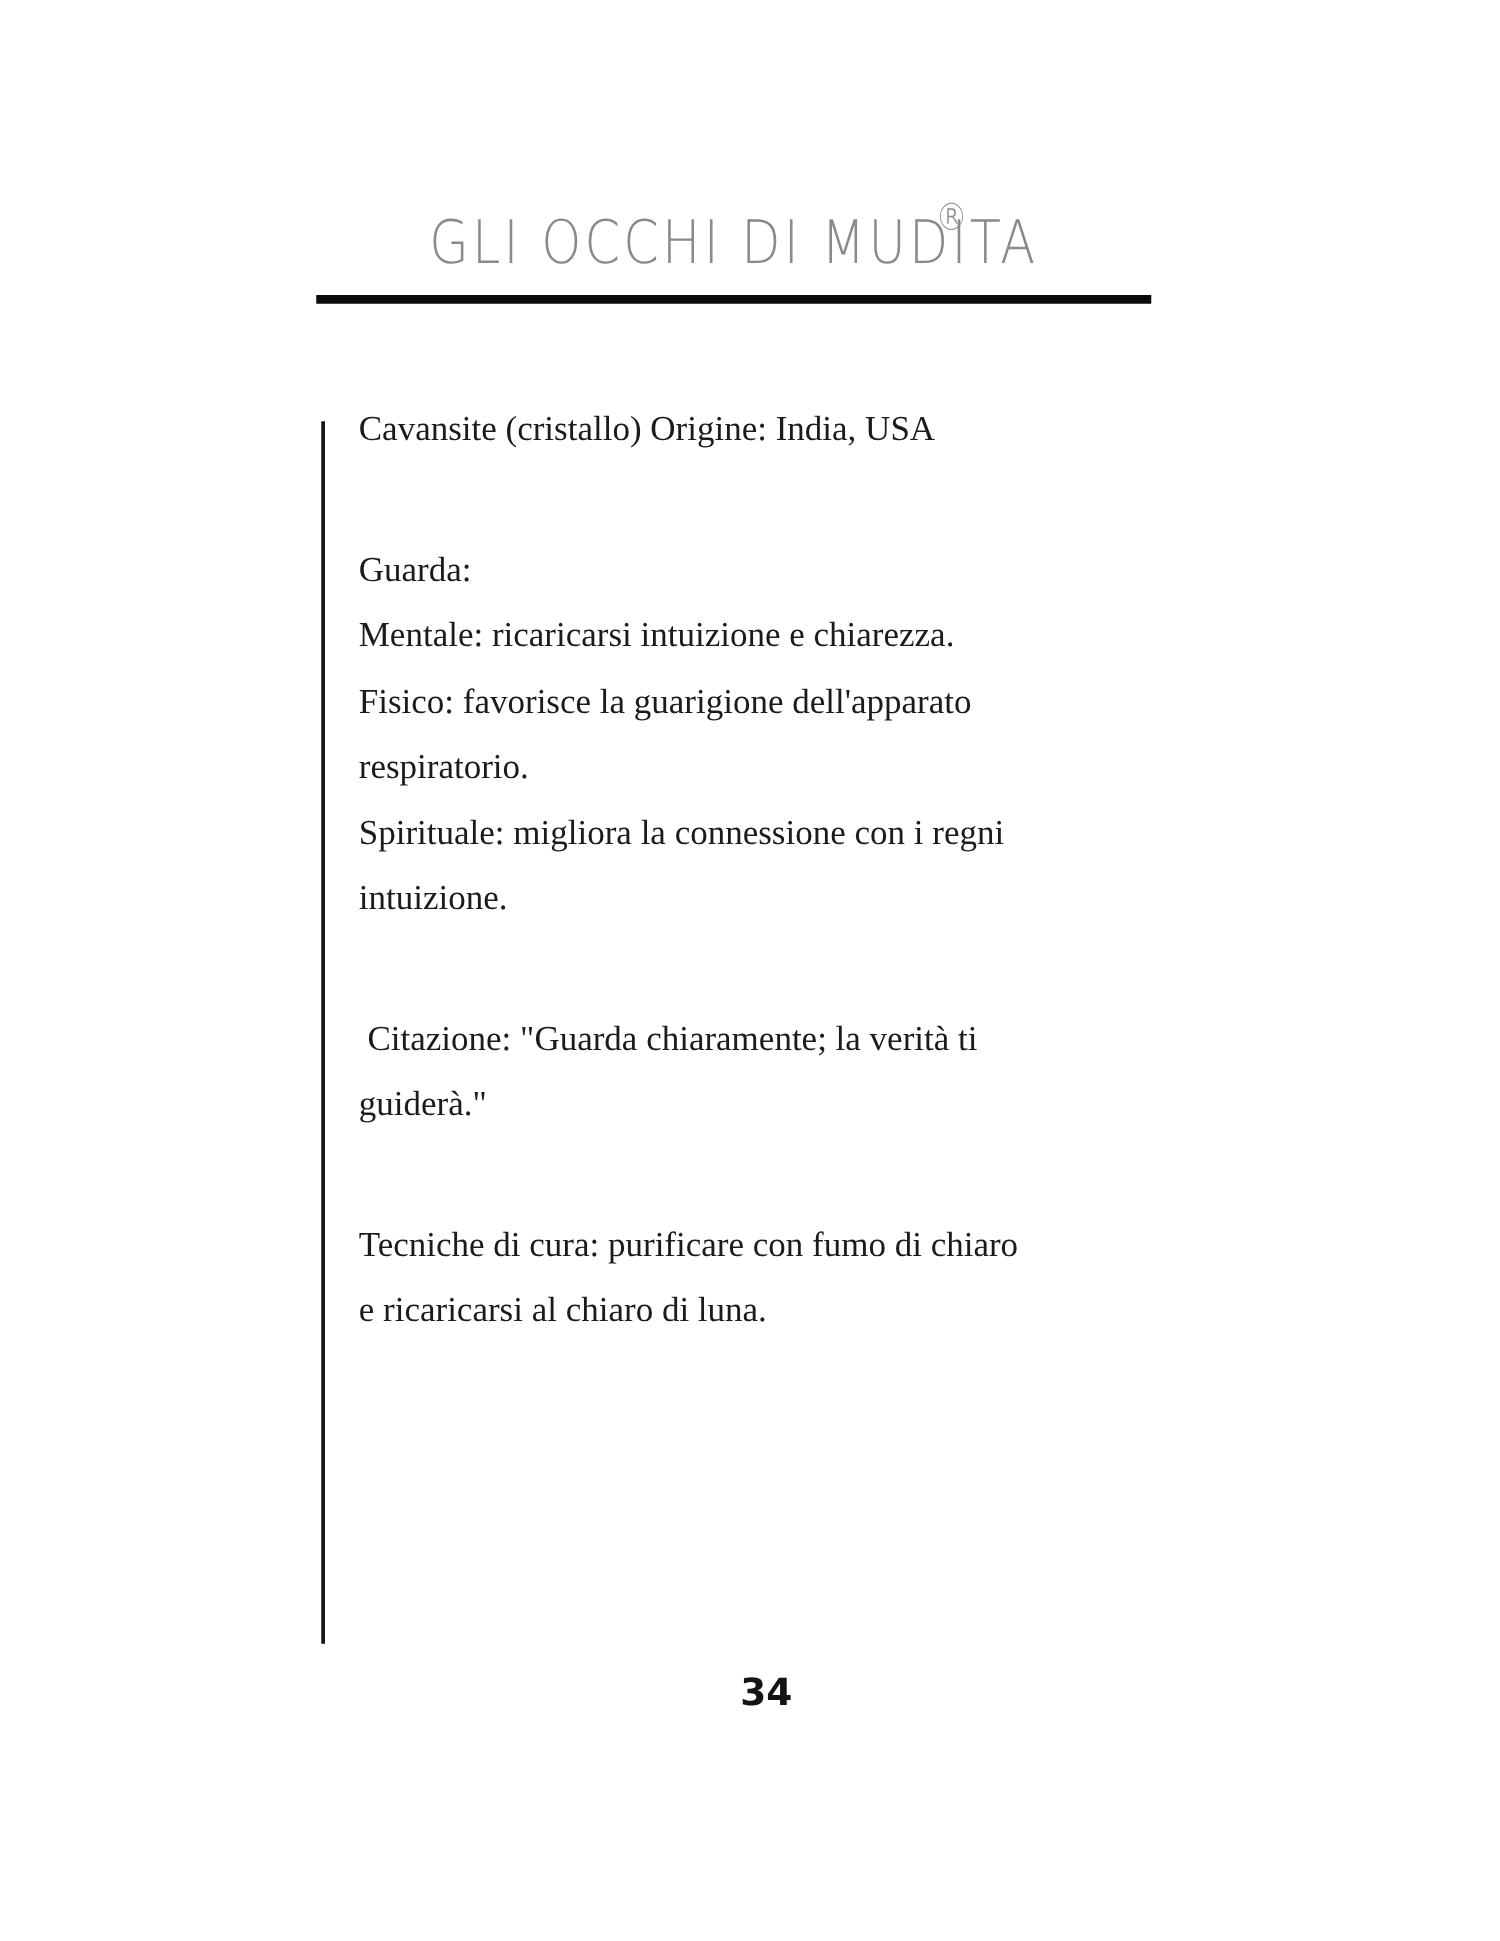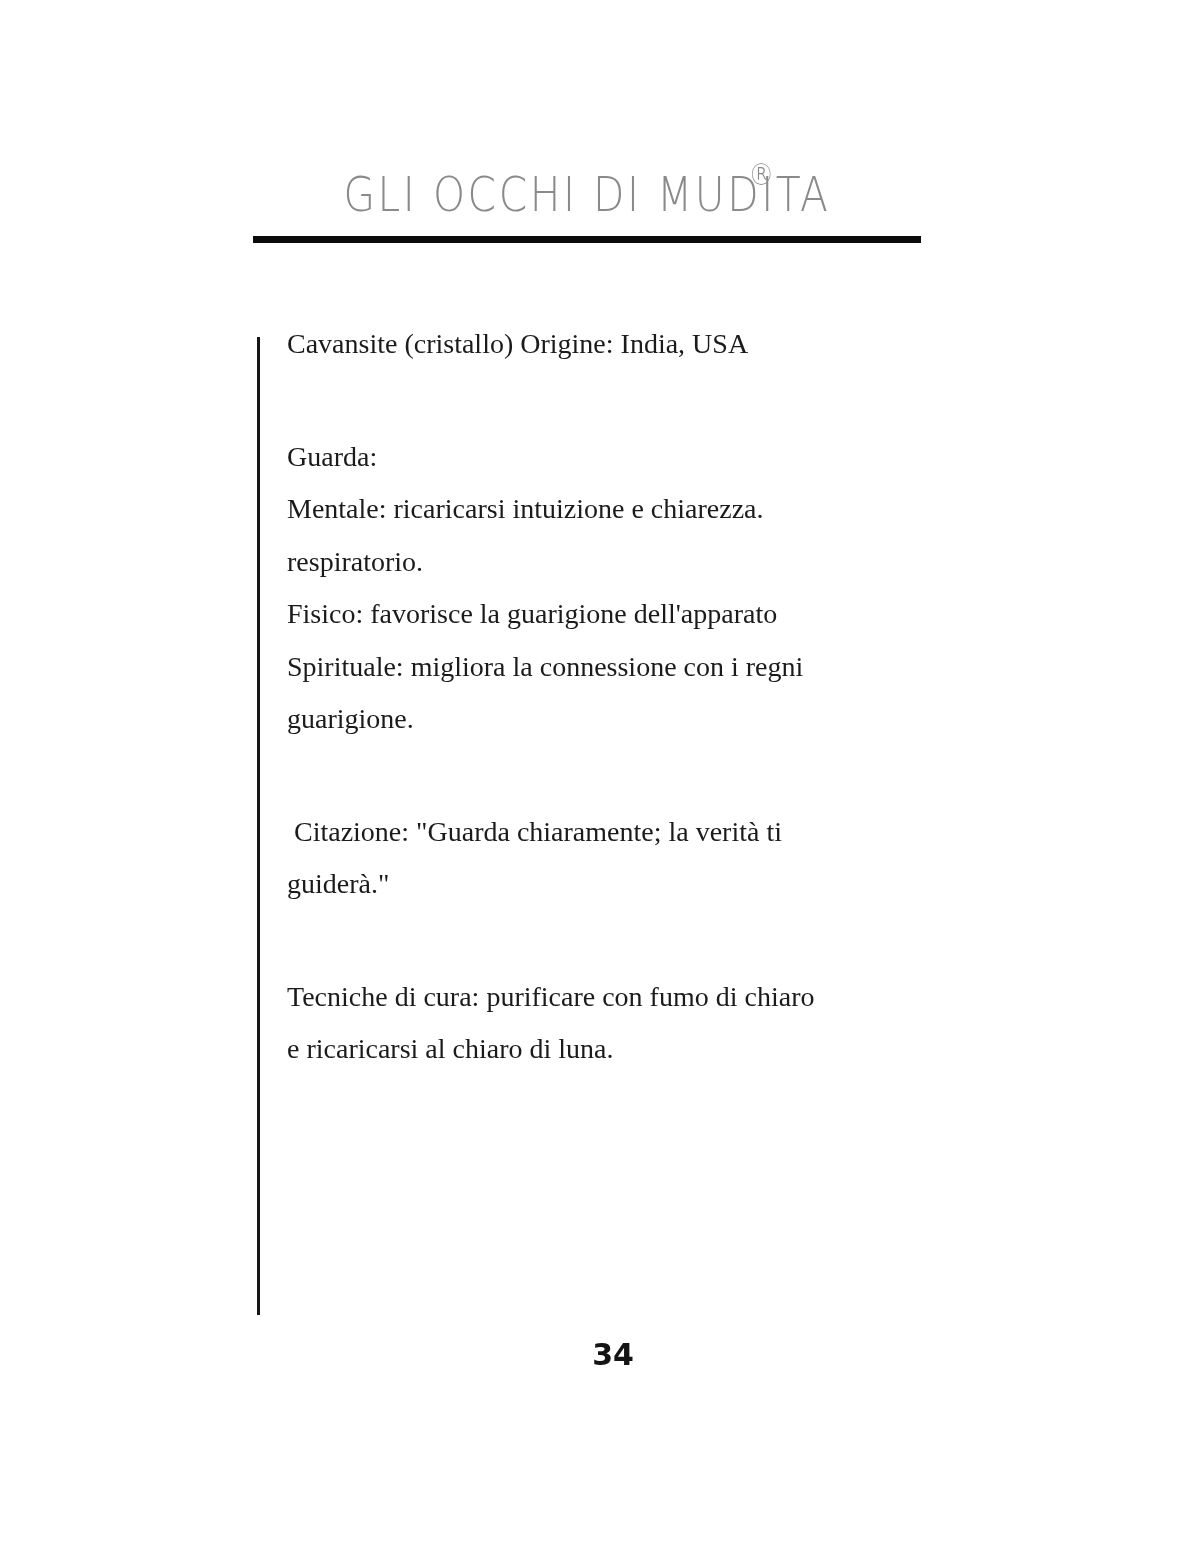--- a/index.html
+++ b/index.html
@@ -112,24 +112,24 @@
 
   <main class="body-text">
 
     <p class="para">
       <span class="line" style="display:block">Cavansite (cristallo) Origine: India, USA</span>
     </p>
 
     <p class="para">
       <span class="line" style="display:block">Guarda:</span>
       <span class="line" style="display:block">Mentale: ricaricarsi intuizione e chiarezza.</span>
+      <span class="line" style="display:block">Fisico: favorisce la guarigione dell'apparato</span>
       <span class="line" style="display:block">respiratorio.</span>
-      <span class="line" style="display:block">Fisico: favorisce la guarigione dell'apparato</span>
       <span class="line" style="display:block">Spirituale: migliora la connessione con i regni</span>
-      <span class="line" style="display:block">guarigione.</span>
+      <span class="line" style="display:block">intuizione.</span>
     </p>
 
     <p class="para">
       <span class="line" style="display:block"> Citazione: "Guarda chiaramente; la verità ti</span>
       <span class="line" style="display:block">guiderà."</span>
     </p>
 
     <p class="para">
       <span class="line" style="display:block">Tecniche di cura: purificare con fumo di chiaro</span>
       <span class="line" style="display:block">e ricaricarsi al chiaro di luna.</span>

